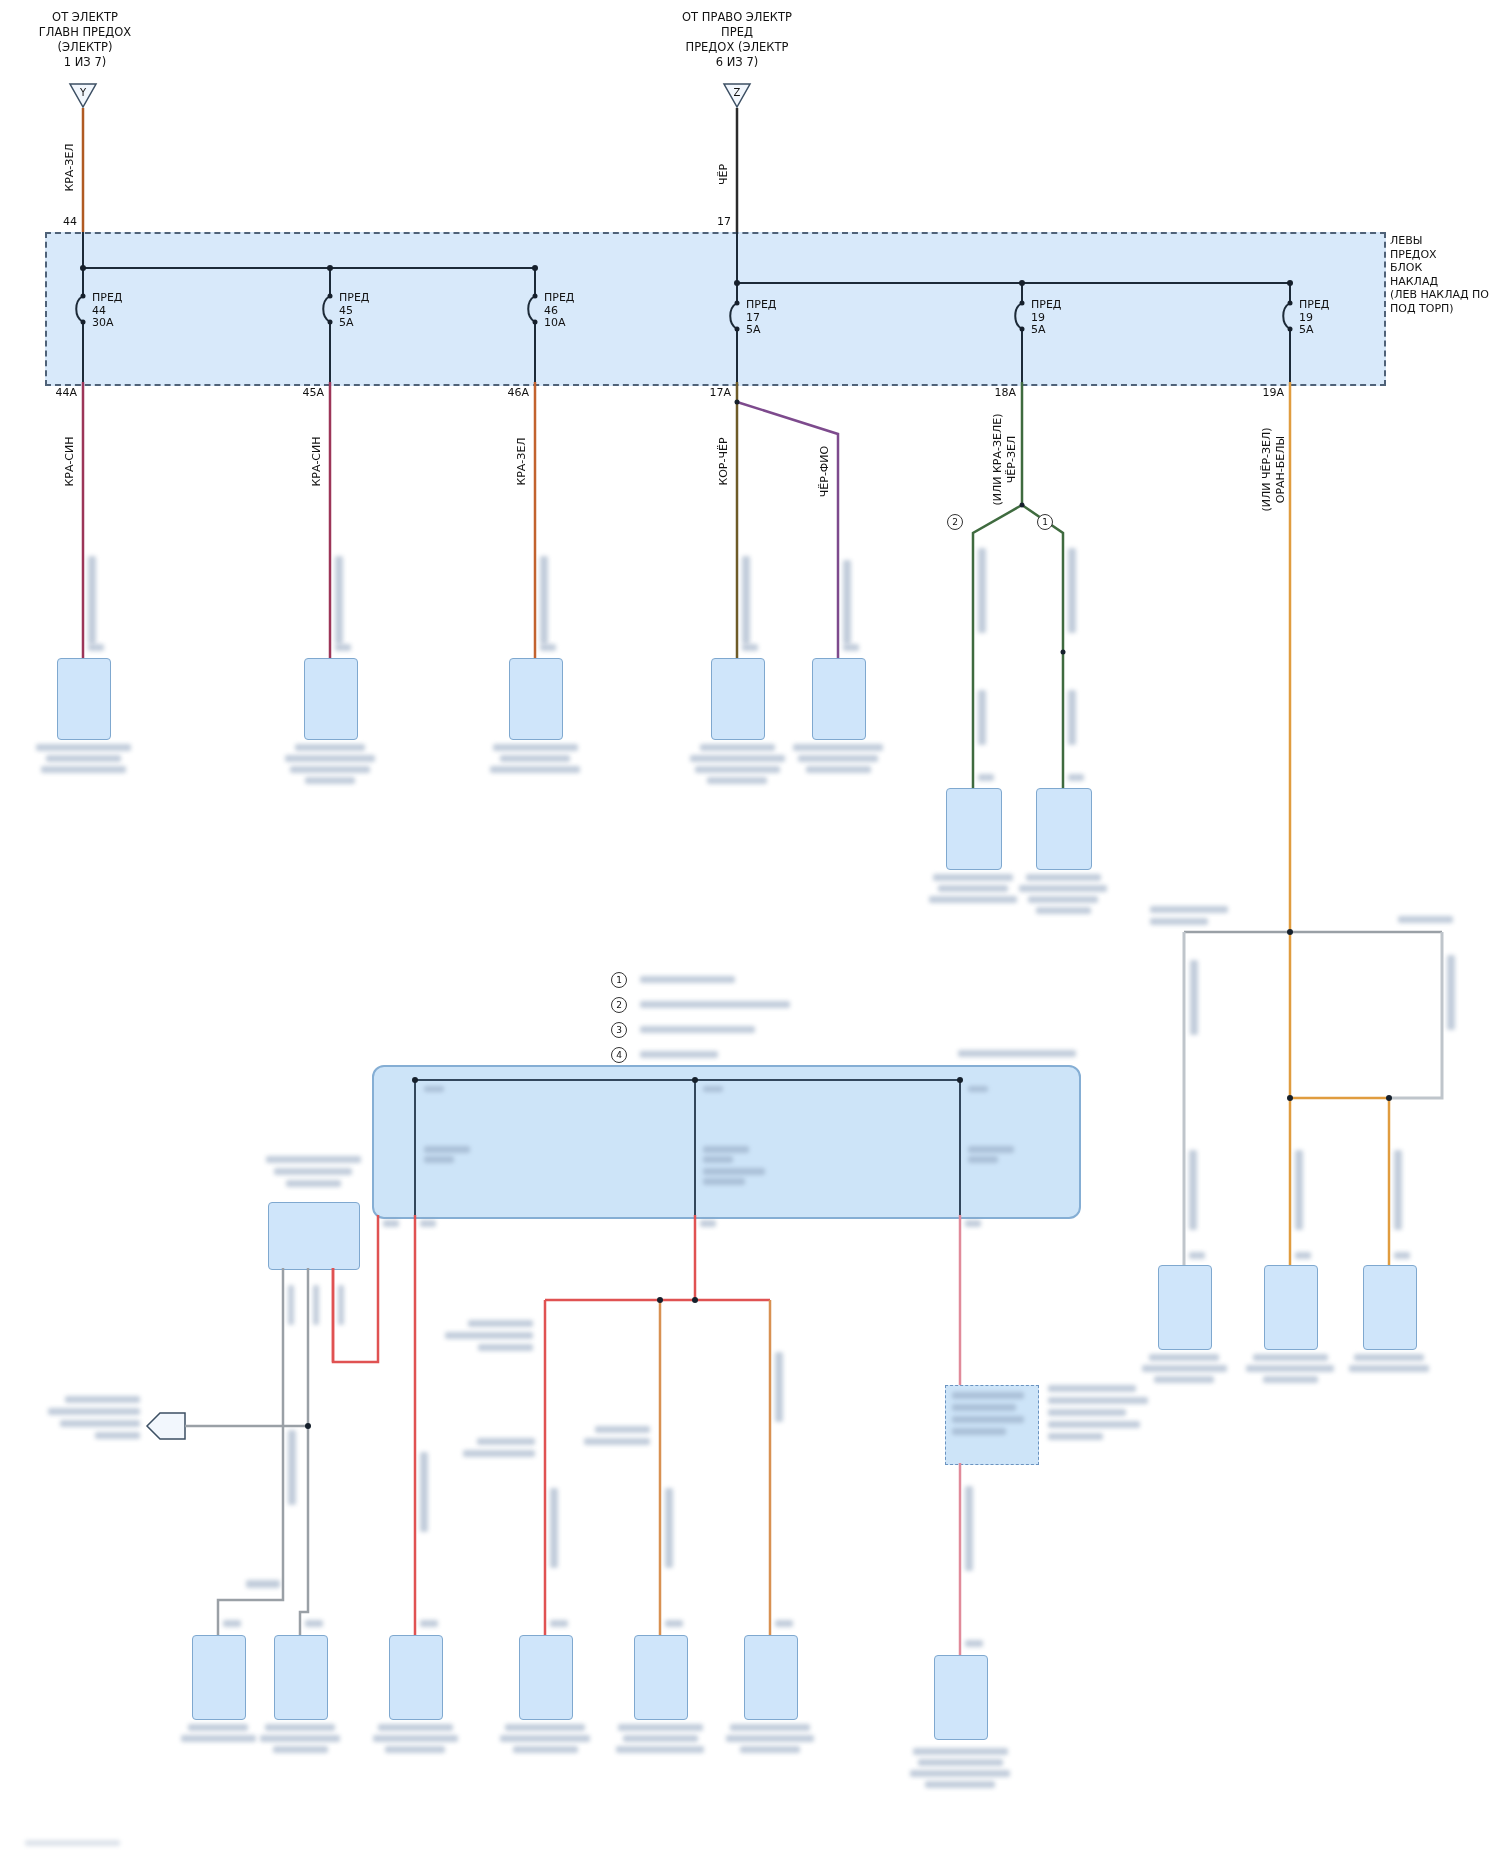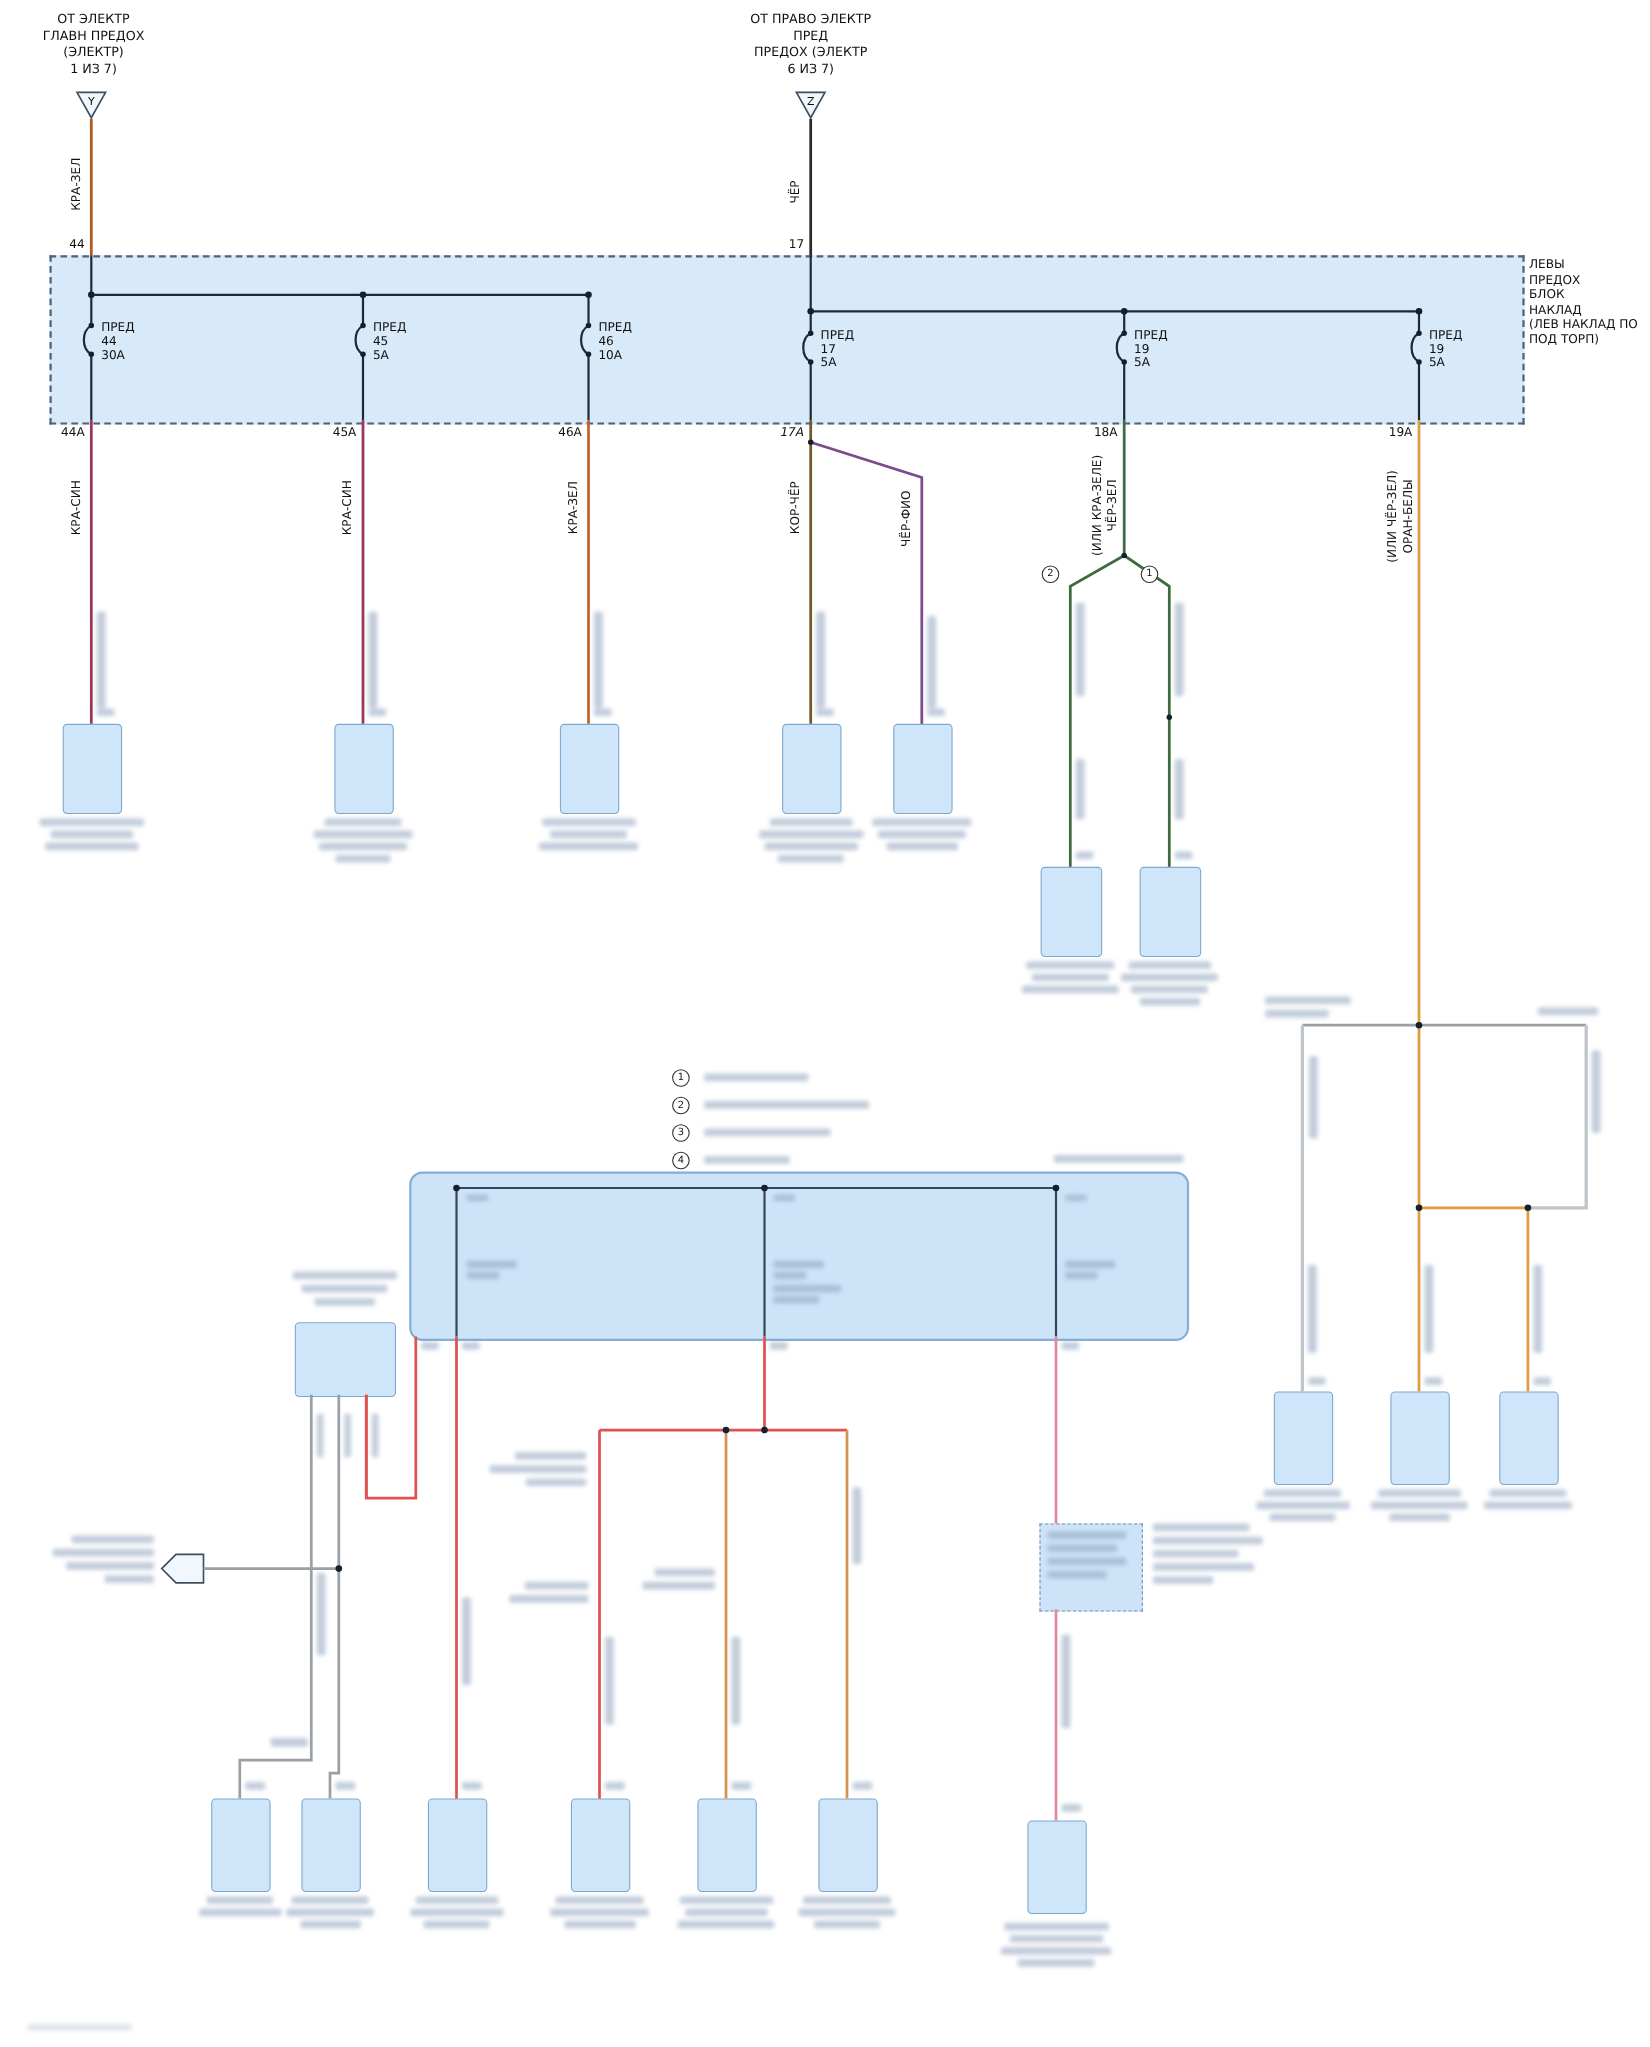--- a/index.html
+++ b/index.html
@@ -218,21 +218,21 @@
   </div>
   <div class="fuselbl" style="left:1299px;top:299px;">
     <div>ПРЕД</div>
     <div>19</div>
     <div>5A</div>
   </div>
 
   <div class="lbl r" style="left:41px;top:386px;width:36px;">44A</div>
   <div class="lbl r" style="left:288px;top:386px;width:36px;">45A</div>
   <div class="lbl r" style="left:493px;top:386px;width:36px;">46A</div>
-  <div class="lbl r" style="left:695px;top:386px;width:36px;font-style:italic;">17A</div>
+  <div class="lbl r" style="left:695px;top:386px;width:36px;">17A</div>
   <div class="lbl r" style="left:980px;top:386px;width:36px;">18A</div>
   <div class="lbl r" style="left:1248px;top:386px;width:36px;">19A</div>
 
   <div class="vlbl" style="left:-6px;top:455px;">КРА-СИН</div>
   <div class="vlbl" style="left:241px;top:455px;">КРА-СИН</div>
   <div class="vlbl" style="left:446px;top:455px;">КРА-ЗЕЛ</div>
   <div class="vlbl" style="left:648px;top:455px;">КОР-ЧЁР</div>
   <div class="vlbl" style="left:749px;top:465px;">ЧЁР-ФИО</div>
   <div class="vlbl" style="left:922px;top:453px;">(ИЛИ КРА-ЗЕЛЕ)</div>
   <div class="vlbl" style="left:936px;top:453px;">ЧЁР-ЗЕЛ</div>

